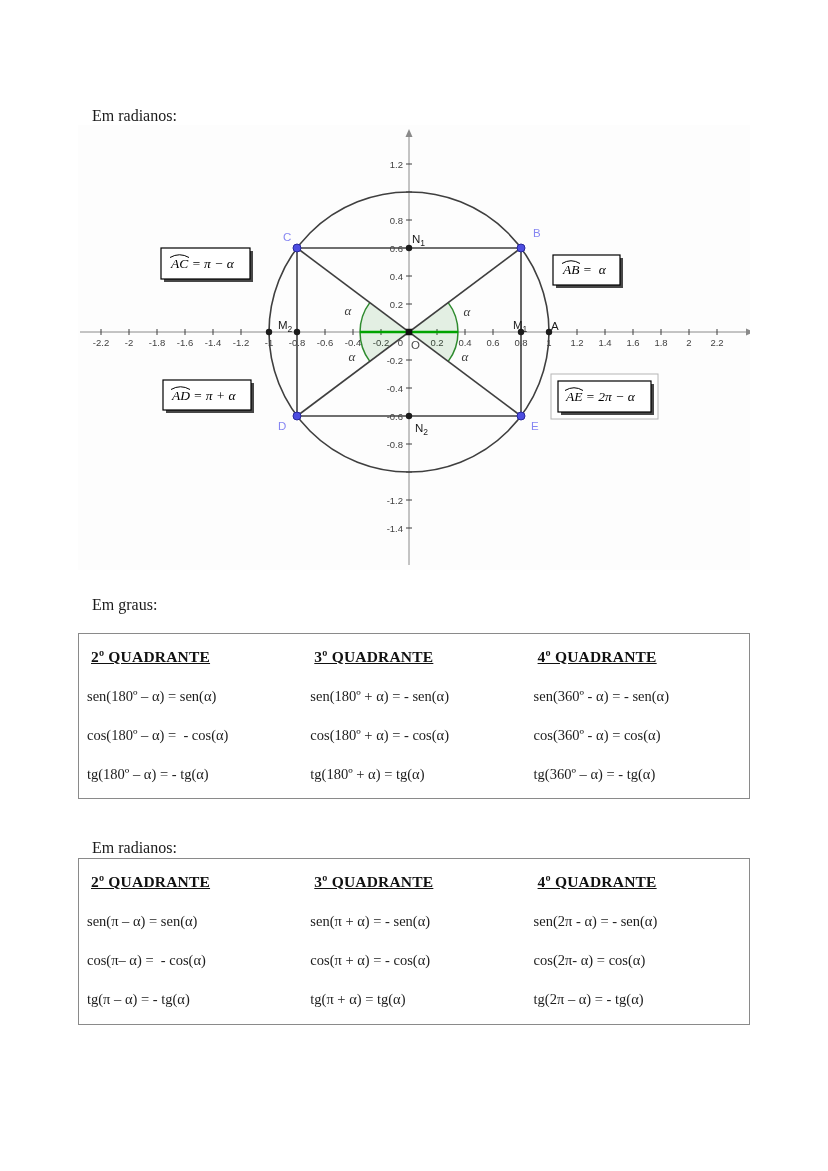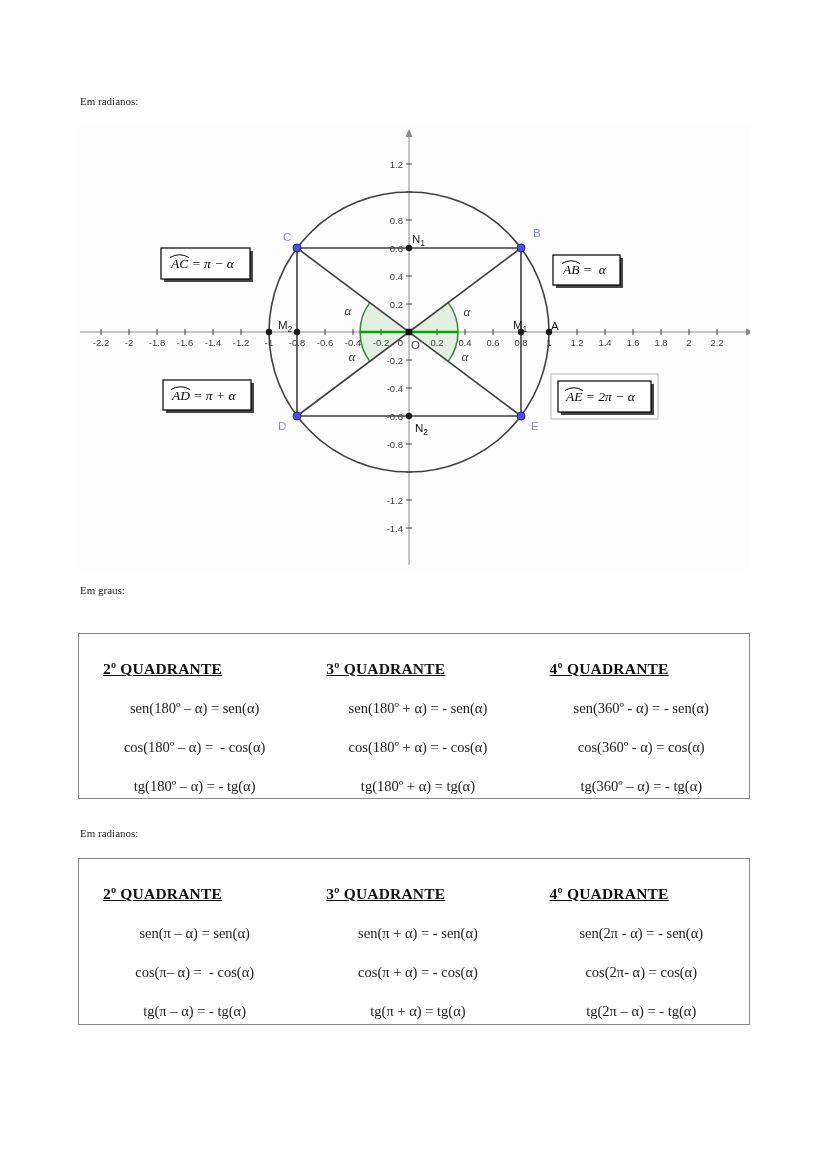--- a/index.html
+++ b/index.html
@@ -1,30 +1,30 @@
 <!DOCTYPE html>
 <html><head>
 <meta charset="utf-8">
 <style>
   html,body{margin:0;padding:0;background:#ffffff;}
   .page{position:relative;width:828px;height:1171px;background:#ffffff;
         font-family:"Liberation Serif",serif;color:#1a1a1a;overflow:hidden;}
-  .heading{position:absolute;left:80px;font-size:11px;margin:0;}
+  .heading{position:absolute;left:80px;font-size:16px;margin:12px;}
   #h-top{top:95px;}
   #h-graus{top:584px;}
   #h-rad{top:827px;}
   .figure{position:absolute;left:78px;top:125px;width:672px;height:445px;background:#fdfdfd;}
   .figure svg{display:block;width:672px;height:445px;}
   .qtable{position:absolute;left:78px;width:672px;border:1px solid #8a8a8a;background:#ffffff;
           display:flex;box-sizing:border-box;}
   #table-graus{top:633px;height:166px;}
   #table-rad{top:858px;height:167px;}
   .qcol{width:33.33%;padding:10px 0 0 8px;box-sizing:border-box;}
-  .qcol h3{margin:16px;font-size:15.5px;font-weight:bold;text-decoration:underline;letter-spacing:.2px;color:#111;}
-  .qcol p{margin:22px 0 0 0;font-size:14.5px;white-space:pre;color:#1c1c1c;text-align:center;}
+  .qcol h3{margin:4px;font-size:15.5px;font-weight:bold;text-decoration:underline;letter-spacing:.2px;color:#111;}
+  .qcol p{margin:22px 0 0 0;font-size:14.5px;white-space:pre;color:#1c1c1c;}
 </style>
 </head>
 <body>
 
 <div class="page">
 
   <p class="heading" id="h-top">Em radianos:</p>
 
   <div class="figure">
     <svg id="fig" xmlns="http://www.w3.org/2000/svg" viewBox="0 0 672 445">

